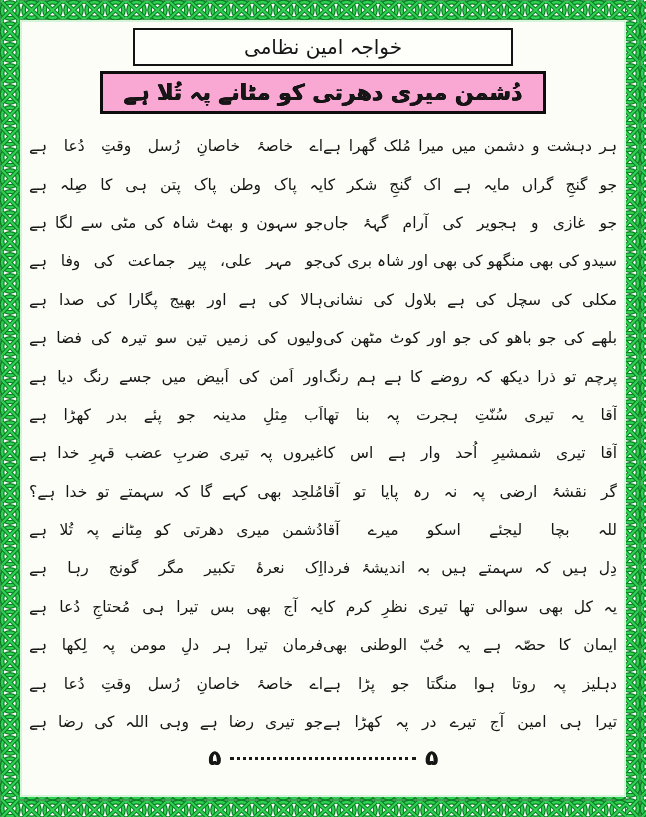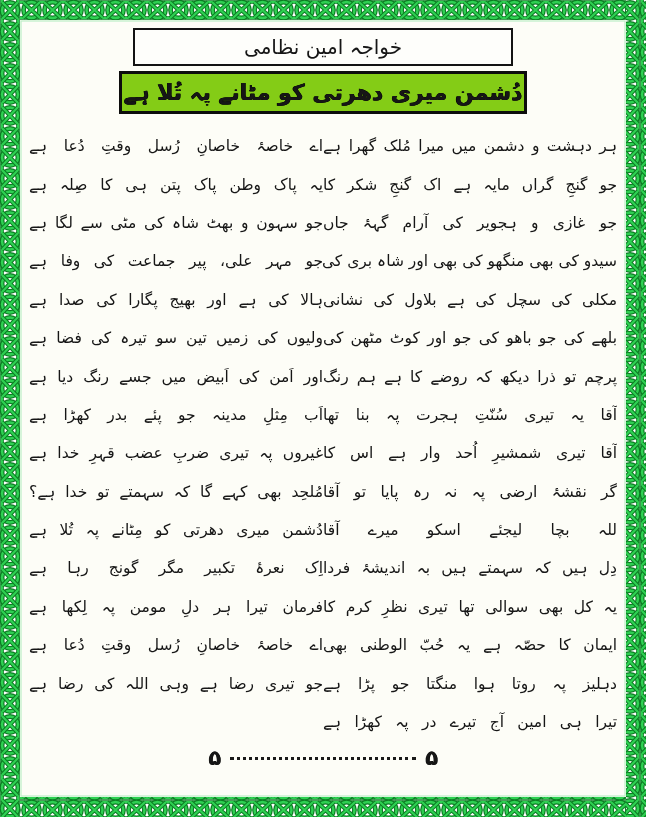--- a/index.html
+++ b/index.html
@@ -26,34 +26,35 @@
     margin:0 auto;
     border:2px solid #131313;
     background:#fefefb;
     display:flex; align-items:center; justify-content:center;
     direction:rtl;
     font-size:20px;
     letter-spacing:0.5px;
   }
 
   .title-box {
-    width:408px; height:43px;
+    width:446px; height:43px;
     margin:5px auto 0;
     border:3px solid #0d0d0d;
-    background:#84cc16;
+    background:#f9a8d4;
     display:flex; align-items:center; justify-content:center;
     direction:rtl;
     font-size:22px;
     font-weight:bold;
     text-shadow:0.4px 0 0 #000, -0.4px 0 0 #000;
   }
 
   .columns {
     display:flex;
     margin:13px 9px 0;
+    align-items:center;
   }
   .col { flex:1 1 0; min-width:0; }
 
   .line {
     height:38.4px;
     display:flex; align-items:center;
     overflow:hidden;
   }
   .line-text {
     display:block; width:100%;
@@ -154,20 +155,23 @@
           <div class="line">
           <span class="line-text">مُلحِد بھی کہے گا کہ سہمتے تو خدا ہے؟</span>
         </div>
           <div class="line">
           <span class="line-text">دُشمن میری دھرتی کو مِٹانے پہ تُلا ہے</span>
         </div>
           <div class="line">
           <span class="line-text">اِک نعرۂ تکبیر مگر گونج رہا ہے</span>
         </div>
           <div class="line">
+          <span class="line-text">یہ آج بھی بس تیرا ہی مُحتاجِ دُعا ہے</span>
+        </div>
+          <div class="line">
           <span class="line-text">فرمان تیرا ہر دلِ مومن پہ لِکھا ہے</span>
         </div>
           <div class="line">
           <span class="line-text">اے خاصۂ خاصانِ رُسل وقتِ دُعا ہے</span>
         </div>
           <div class="line">
           <span class="line-text">جو تیری رضا ہے وہی اللہ کی رضا ہے</span>
         </div>
         </div>
       <div class="col">

